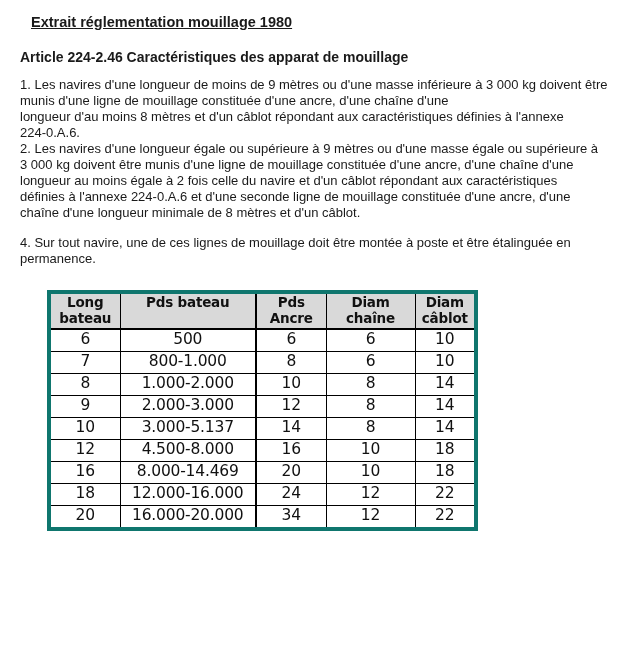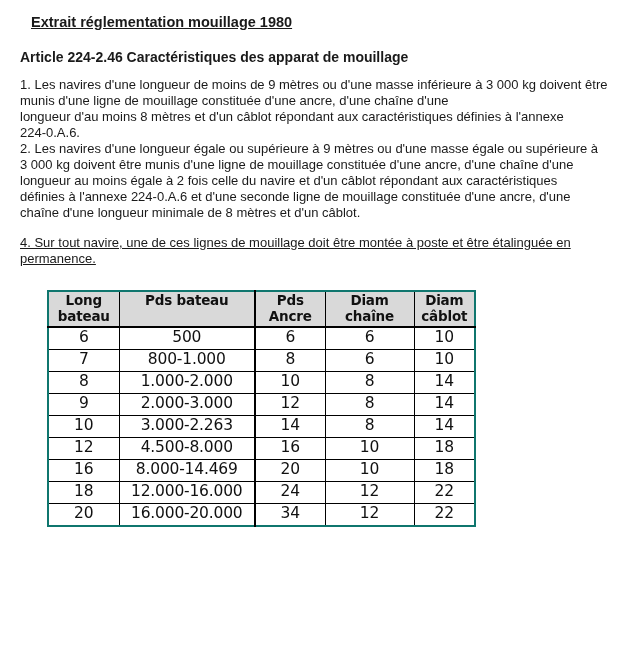--- a/index.html
+++ b/index.html
@@ -32,38 +32,38 @@
   .para {
     margin: 0;
     font-size: 13px;
     line-height: 16px;
     white-space: pre-line;   
     color: #1a1a1a;
   }
   .para-1 { margin-top: 11px; }
   .para-2 { }
   .para-3 { margin-top: 15px; }
-  .para-4 { margin-top: 14px; text-decoration: underline; }
+  .para-4 { margin-top: 14px; }
 
   .table-section { margin-top: 23px; }
   .table-title {
     margin: 0 0 6px 35px;
     font-family: "DejaVu Sans", sans-serif;
     font-size: 18px;
     font-weight: bold;
     line-height: 20px;
     letter-spacing: -0.3px;
     color: #111111;
   }
   table.mouillage {
     margin-left: 27px;
     border-collapse: collapse;
     table-layout: fixed;
     width: 427px;
-    border: 2px solid #0f766e;
+    border: 4px solid #0f766e;
     font-family: "DejaVu Sans", sans-serif;
   }
   table.mouillage th {
     background: #d9d9d9;
     font-size: 13.5px;
     font-weight: bold;
     line-height: 15.5px;
     text-align: center;
     vertical-align: top;
     white-space: pre-line;
@@ -155,21 +155,21 @@
           </tr>
           <tr>
             <td>9</td>
             <td>2.000-3.000</td>
             <td>12</td>
             <td>8</td>
             <td>14</td>
           </tr>
           <tr>
             <td>10</td>
-            <td>3.000-2.263</td>
+            <td>3.000-5.137</td>
             <td>14</td>
             <td>8</td>
             <td>14</td>
           </tr>
           <tr>
             <td>12</td>
             <td>4.500-8.000</td>
             <td>16</td>
             <td>10</td>
             <td>18</td>

